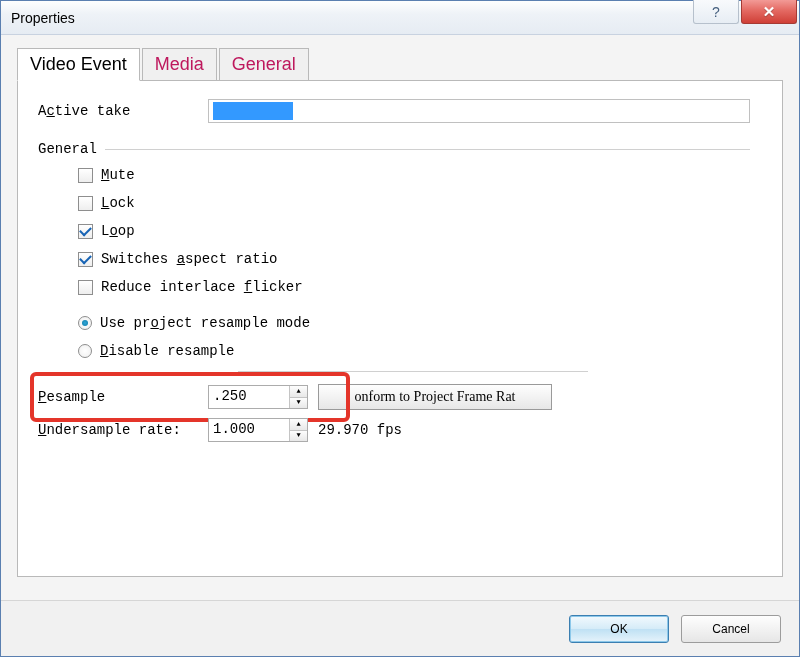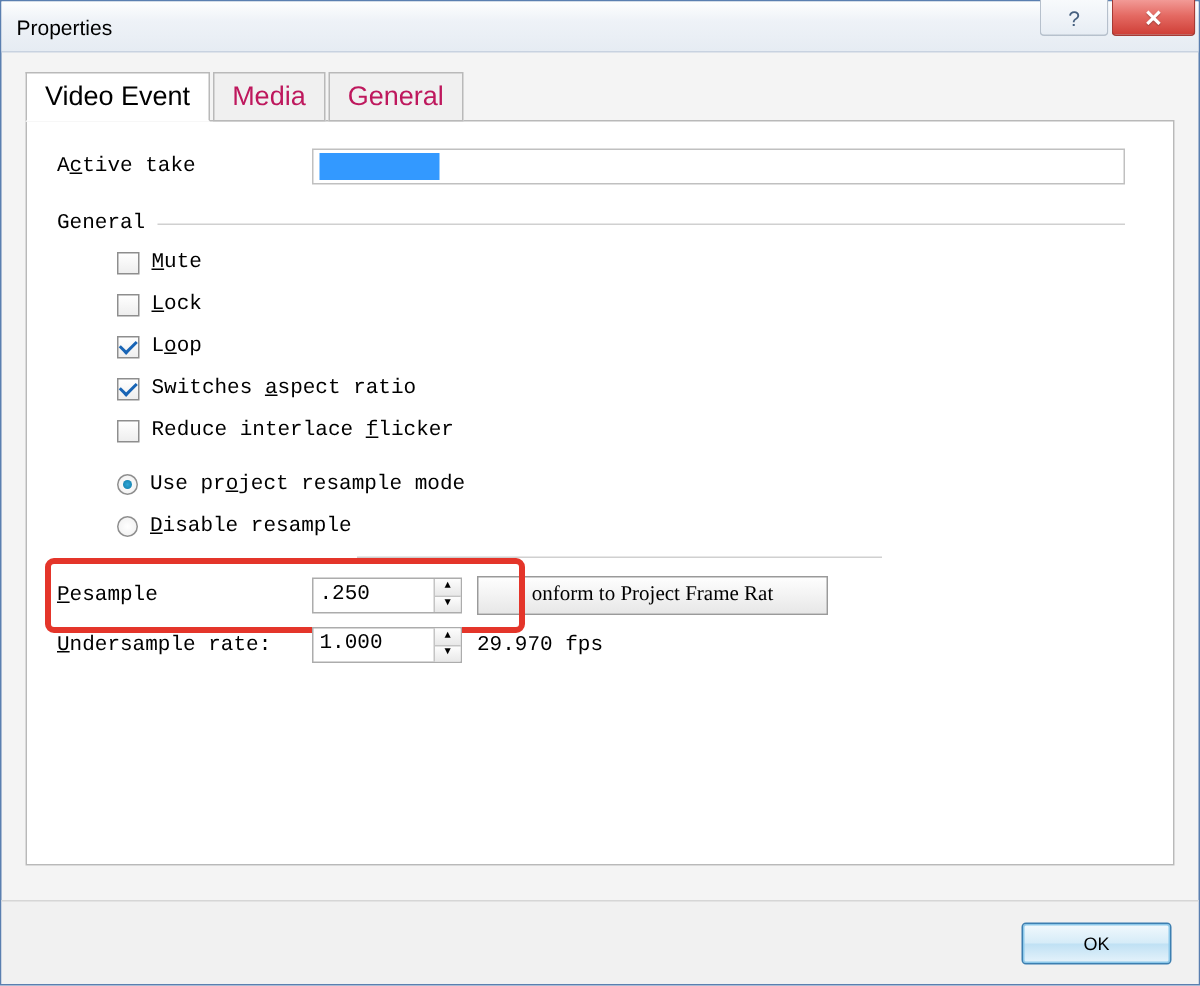--- a/index.html
+++ b/index.html
@@ -361,15 +361,16 @@
           </div>
         </div>
         <span class="readout">29.970 fps</span>
       </div>
 
     </div>
   </div>
 
   <div class="footer">
     <button class="winbtn ok"><span>OK</span></button>
+    <button class="winbtn"><span>Cancel</span></button>
   </div>
 
 </div>
 
 </body></html>

